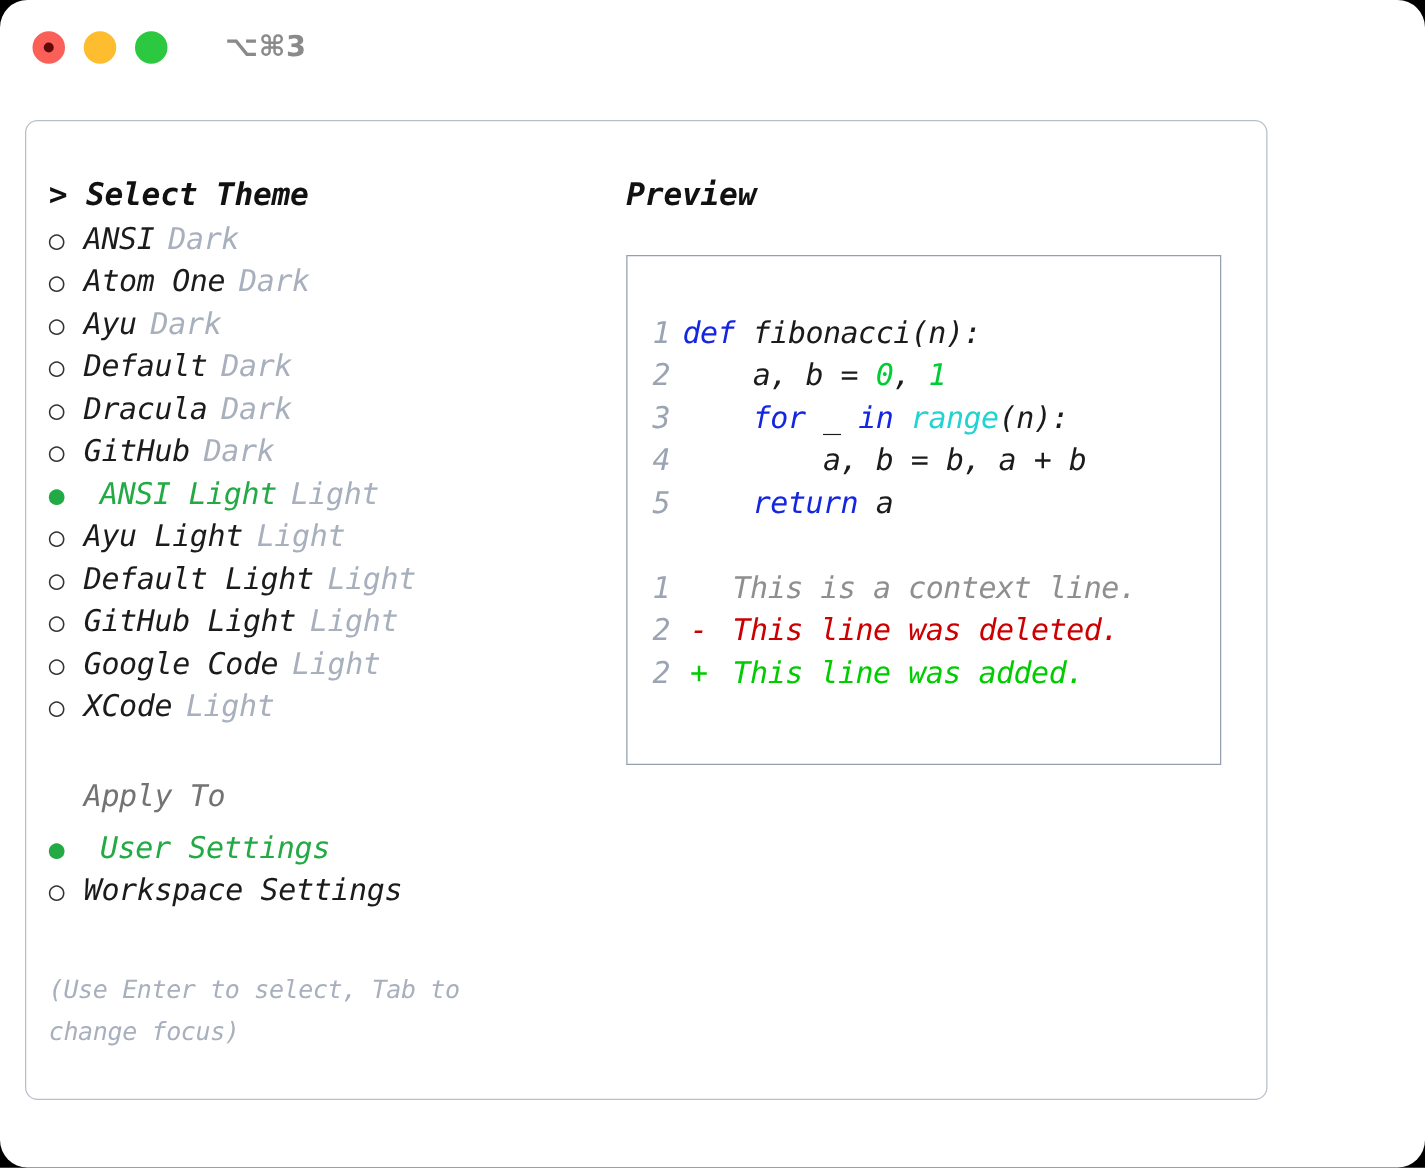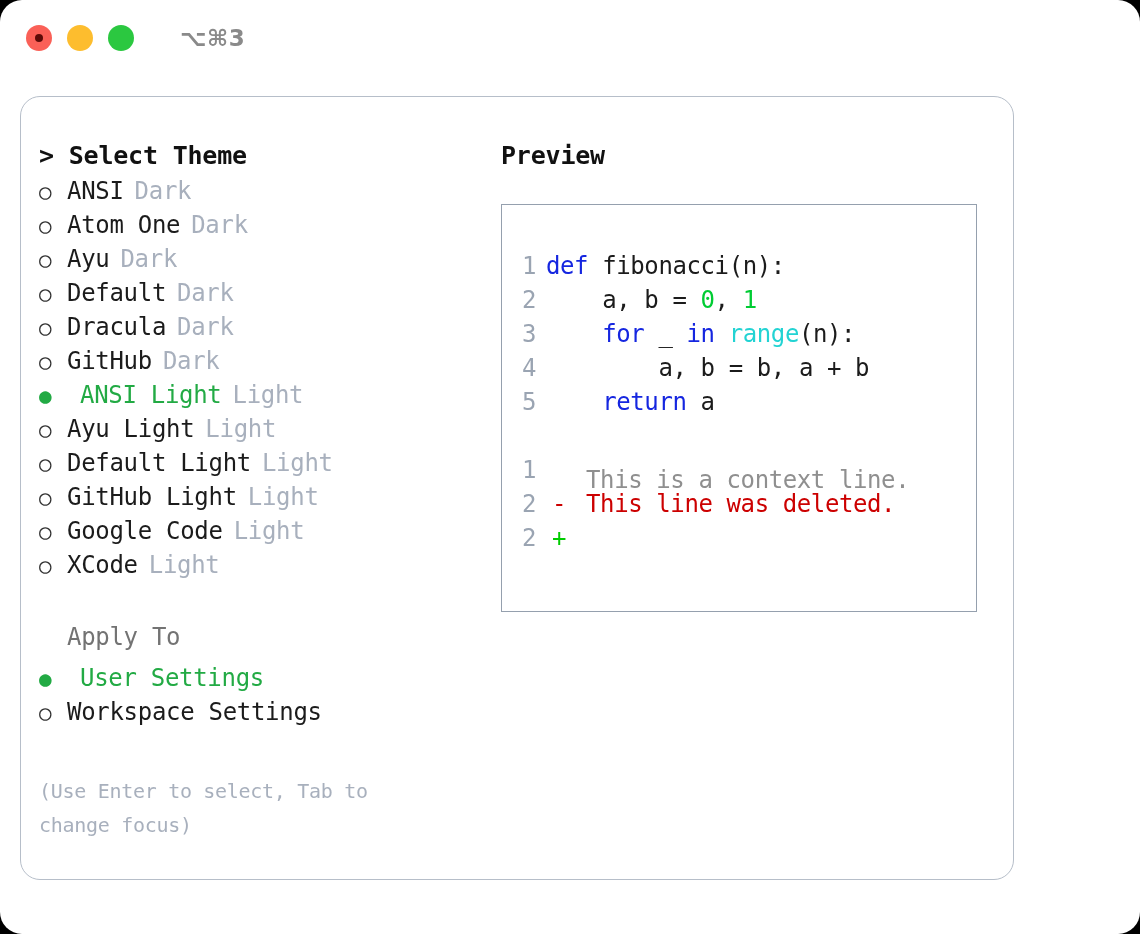--- a/index.html
+++ b/index.html
@@ -67,22 +67,23 @@
   }
 
   
   .panel {
     position: absolute;
     left: 20px;
     top: 96px;
     width: 994px;
     height: 784px;
     border: 1px solid #b6bec9;
-    border-radius: 20px;
-    box-sizing: border-box;
+    border-radius: 10px;
+    box-sizing: border-box;
+    font-style: italic;
   }
 
   .columns {
     display: flex;
     padding: 44px 0 0 18px;
   }
   .col-left  { width: 462px; flex: 0 0 462px; }
   .col-right { flex: 1 1 auto; }
 
   
@@ -176,21 +177,21 @@
   .tok-fn  { color: #22d3d3; margin-top: 13px; }
   .tok-num { color: #00cc33; }
   .tok-pl  { color: #1b1b1b; }
 
   .diff-gap { height: 34px; }
   .marker {
     width: 26px;
     flex: 0 0 26px;
     text-align: center;
   }
-  .diff-ctx { color: #8f8f8f; margin-top: 10px; }
+  .diff-ctx { color: #8f8f8f; }
   .diff-del { color: #cc0000; }
   .diff-add { color: #00cc00; }
 </style>
 </head>
 <body>
 
 <div class="window">
 
   <div class="titlebar">
     <div class="lights">
@@ -244,20 +245,20 @@
               <div class="code-line"><span class="lineno">1</span><span class="codetext"><span class="tok-kw">def </span><span class="tok-pl">fibonacci(n):</span></span></div>
               <div class="code-line"><span class="lineno">2</span><span class="codetext"><span class="tok-pl">    a, b = </span><span class="tok-num">0</span><span class="tok-pl">, </span><span class="tok-num">1</span></span></div>
               <div class="code-line"><span class="lineno">3</span><span class="codetext"><span class="tok-pl">    </span><span class="tok-kw">for</span><span class="tok-pl"> _ </span><span class="tok-kw">in</span><span class="tok-pl"> </span><span class="tok-fn">range</span><span class="tok-pl">(n):</span></span></div>
               <div class="code-line"><span class="lineno">4</span><span class="codetext"><span class="tok-pl">        a, b = b, a + b</span></span></div>
               <div class="code-line"><span class="lineno">5</span><span class="codetext"><span class="tok-pl">    </span><span class="tok-kw">return</span><span class="tok-pl"> a</span></span></div>
             </div>
           <div class="diff-gap"></div>
           <div id="diff-block">
               <div class="code-line"><span class="lineno">1</span><span class="marker diff-ctx"> </span><span class="diff-ctx"> This is a context line.</span></div>
               <div class="code-line"><span class="lineno">2</span><span class="marker diff-del">-</span><span class="diff-del"> This line was deleted.</span></div>
-              <div class="code-line"><span class="lineno">2</span><span class="marker diff-add">+</span></div>
+              <div class="code-line"><span class="lineno">2</span><span class="marker diff-add">+</span><span class="diff-add"> This line was added.</span></div>
             </div>
         </div>
       </div>
 
     </div>
   </div>
 </div>
 
 </body></html>

